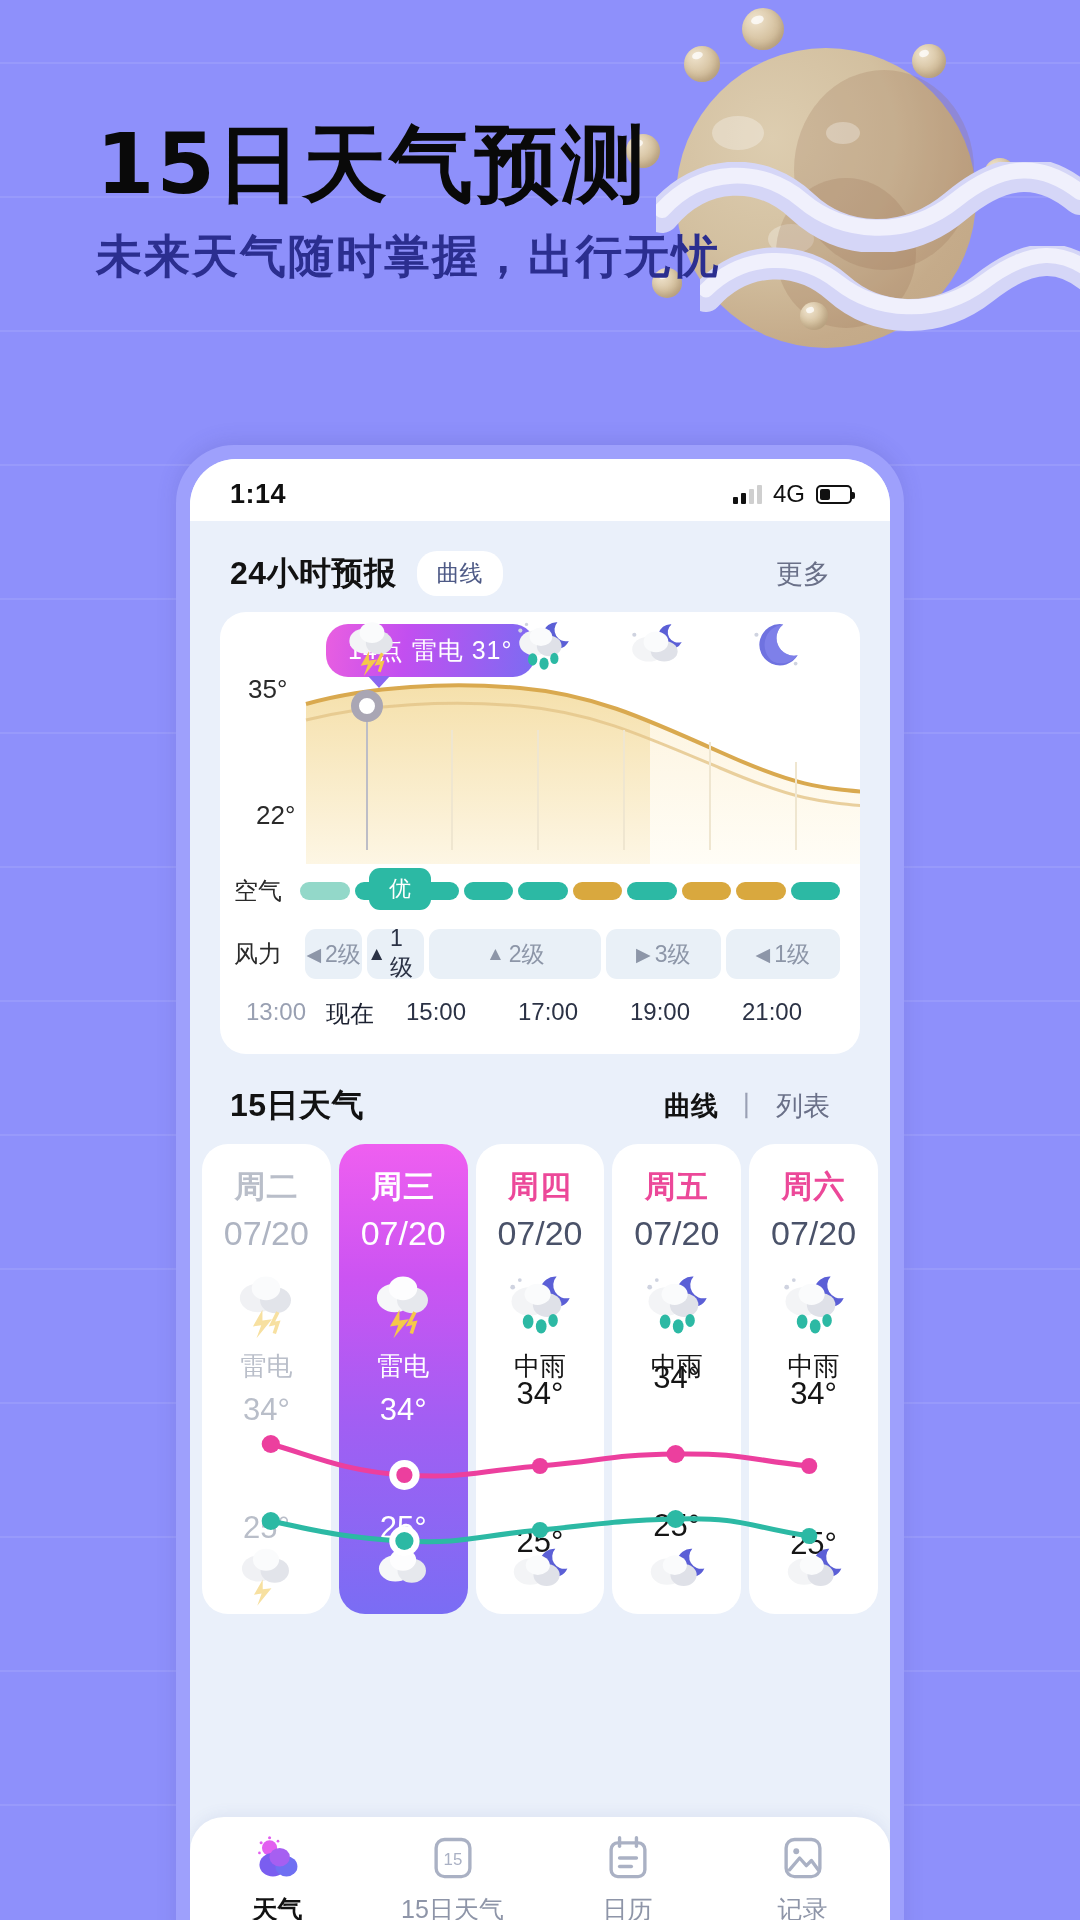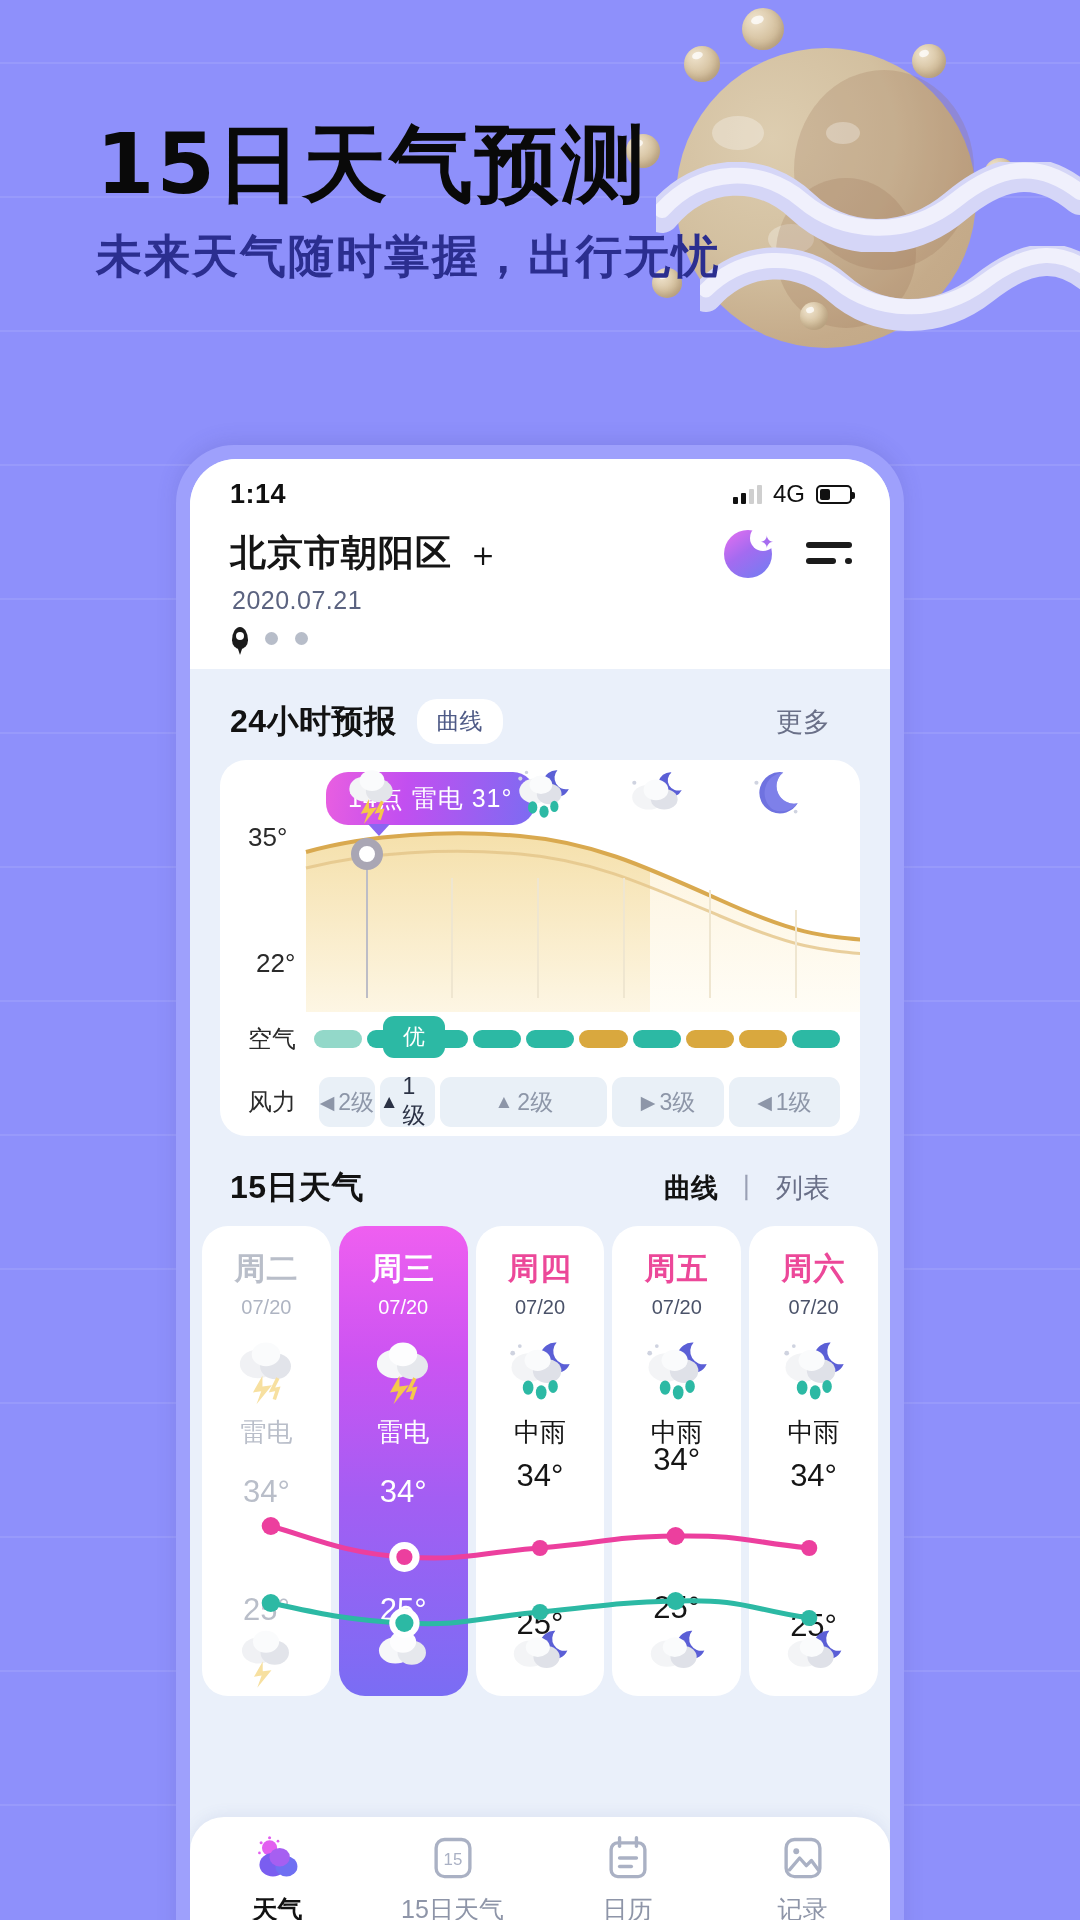--- a/index.html
+++ b/index.html
@@ -130,21 +130,21 @@
     border-left:11px solid transparent; border-right:11px solid transparent;
     border-top:12px solid #8a66f1; }
   #tooltip-knob {
     position:absolute; left:131px; top:78px; width:32px; height:32px; border-radius:50%;
     background:#fff; border:8px solid #a9a6b4;
   }
 
   .hr-icon { position:absolute; bottom:8px; width:66px; height:66px; }
 
   
-  #air-row, #wind-row { display:flex; align-items:center; padding:0 20px 0 28px; }
+  #air-row, #wind-row { display:flex; align-items:center; padding:0 20px 0 14px; }
   #air-row { margin-top:4px; height:46px; }
   .row-label { font-size:24px; color:#2a2a2a; width:66px; flex:none; font-weight:500; }
   #air-bars { display:flex; align-items:center; gap:5px; flex:1; position:relative; }
   .air-seg { height:18px; border-radius:9px; flex:1; }
   #air-badge { position:absolute; left:69px; top:-14px; background:#2cb9a4; color:#fff;
     font-size:22px; border-radius:11px; padding:6px 20px; }
   #wind-row { margin-top:12px; height:56px; gap:5px; }
   #wind-cells { display:flex; gap:5px; flex:1; }
   .wind-cell { background:#e9f0f7; border-radius:11px; height:50px; display:flex;
     align-items:center; justify-content:center; font-size:23px; color:#8d96a8; gap:4px; }
@@ -157,21 +157,21 @@
 
   
   #days-wrap { margin:0 12px; display:flex; gap:8px; position:relative; height:470px; }
   .day-col { flex:1; background:#fff; border-radius:26px; position:relative;
     display:flex; flex-direction:column; align-items:center; padding-top:22px; overflow:hidden; }
   .day-col.sel { background:linear-gradient(180deg,#ef5ff0 0%,#cc54f2 28%,#a35ef3 58%,#7a6df4 100%); }
   .day-col.past .dow, .day-col.past .cond { color:#b9bec9; }
   .day-col.past .dt { color:#aeb4c2; }
   .dow { font-size:31px; font-weight:bold; color:#ec4899; letter-spacing:1px; }
   .day-col.sel .dow { color:#fff; }
-  .dt { font-size:20px; color:#4a5269; margin-top:6px; }
+  .dt { font-size:34px; color:#4a5269; margin-top:6px; }
   .day-col.sel .dt { color:#fff; }
   .day-icon { width:76px; height:76px; margin-top:14px; }
   .cond { font-size:26px; color:#161616; margin-top:6px; }
   .day-col.sel .cond { color:#fff; }
   .t-hi { font-size:31px; color:#151515; position:absolute; }
   .t-lo { font-size:31px; color:#151515; position:absolute; }
   .day-col.sel .t-hi, .day-col.sel .t-lo { color:#fff; }
   .day-col.past .t-hi, .day-col.past .t-lo { color:#b9bec9; }
   .day-icon2 { width:70px; height:70px; position:absolute; bottom:4px; left:50%; transform:translateX(-50%); }
   #curve-layer { position:absolute; left:0; top:0; width:100%; height:100%; pointer-events:none; }
@@ -250,42 +250,20 @@
             <i></i>
             <i></i>
           </div>
         <div id="status-net">4G</div>
         <div class="battery">
             <div class="lvl" style="width:35%"></div>
           </div>
       </div>
     </div>
 
-    <div id="app-header">
-      <div id="loc-row">
-        <div id="loc-name">北京市朝阳区</div>
-        <div id="loc-add">＋</div>
-        <div id="header-right">
-          <div id="moon-badge">
-              <span class="spark">✦</span>
-            </div>
-          <div id="menu-icon">
-              <i></i>
-              <i></i>
-              <i></i>
-            </div>
-        </div>
-      </div>
-      <div id="app-date">2020.07.21</div>
-      <div id="dots-row">
-        <div id="pin-icon"></div>
-        <div class="pdot"></div>
-        <div class="pdot"></div>
-      </div>
-    </div>
 
     <div class="sec-head">
       <div class="sec-title">24小时预报</div>
       <div class="pill">曲线</div>
       <div class="sec-right">更多</div>
     </div>
 
     <div id="hourly-card">
       <div id="hourly-chart">
         <svg width="668" height="252" viewBox="0 0 668 252">
@@ -389,20 +367,28 @@
             <span class="arr">▶</span>
             <span>3级</span>
           </div>
           <div class="wind-cell" style="flex:2">
             <span class="arr">◀</span>
             <span>1级</span>
           </div>
         </div>
       </div>
 
+      <div id="time-row">
+        <div class="time-cell past" style="flex:1">13:00</div>
+        <div class="time-cell now" style="flex:1">现在</div>
+        <div class="time-cell" style="flex:1.4">15:00</div>
+        <div class="time-cell" style="flex:1.4">17:00</div>
+        <div class="time-cell" style="flex:1.4">19:00</div>
+        <div class="time-cell" style="flex:1.2">21:00</div>
+      </div>
     </div>
 
     <div class="sec-head">
       <div class="sec-title">15日天气</div>
       <div class="sec-right">
         <span class="sel">曲线</span>
         <span class="sep">丨</span>
         <span>列表</span>
       </div>
     </div>

